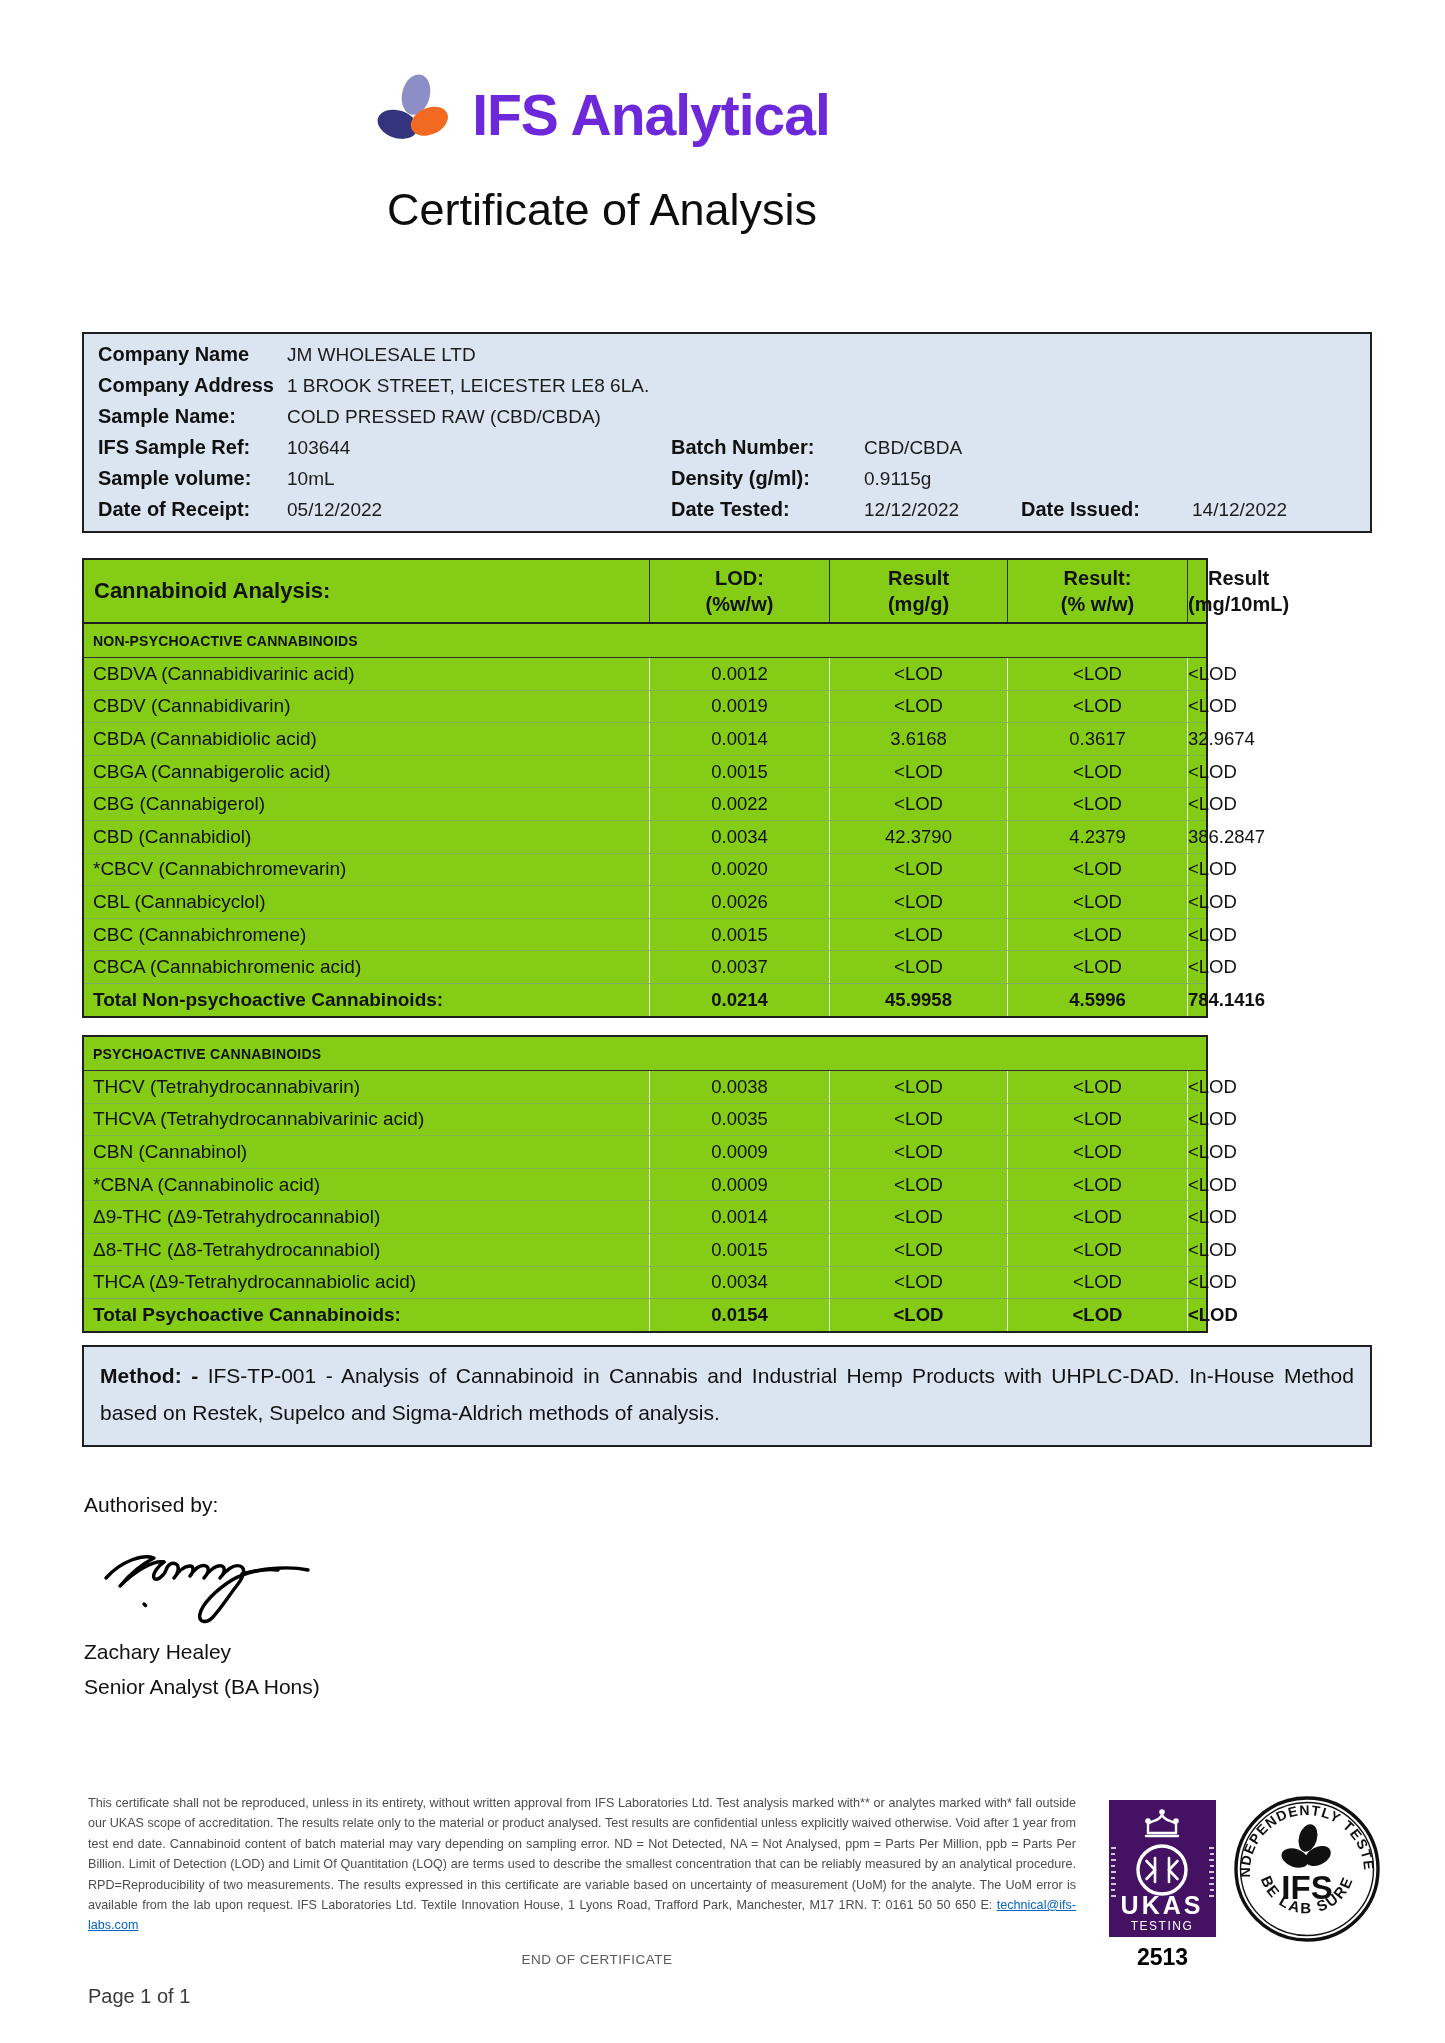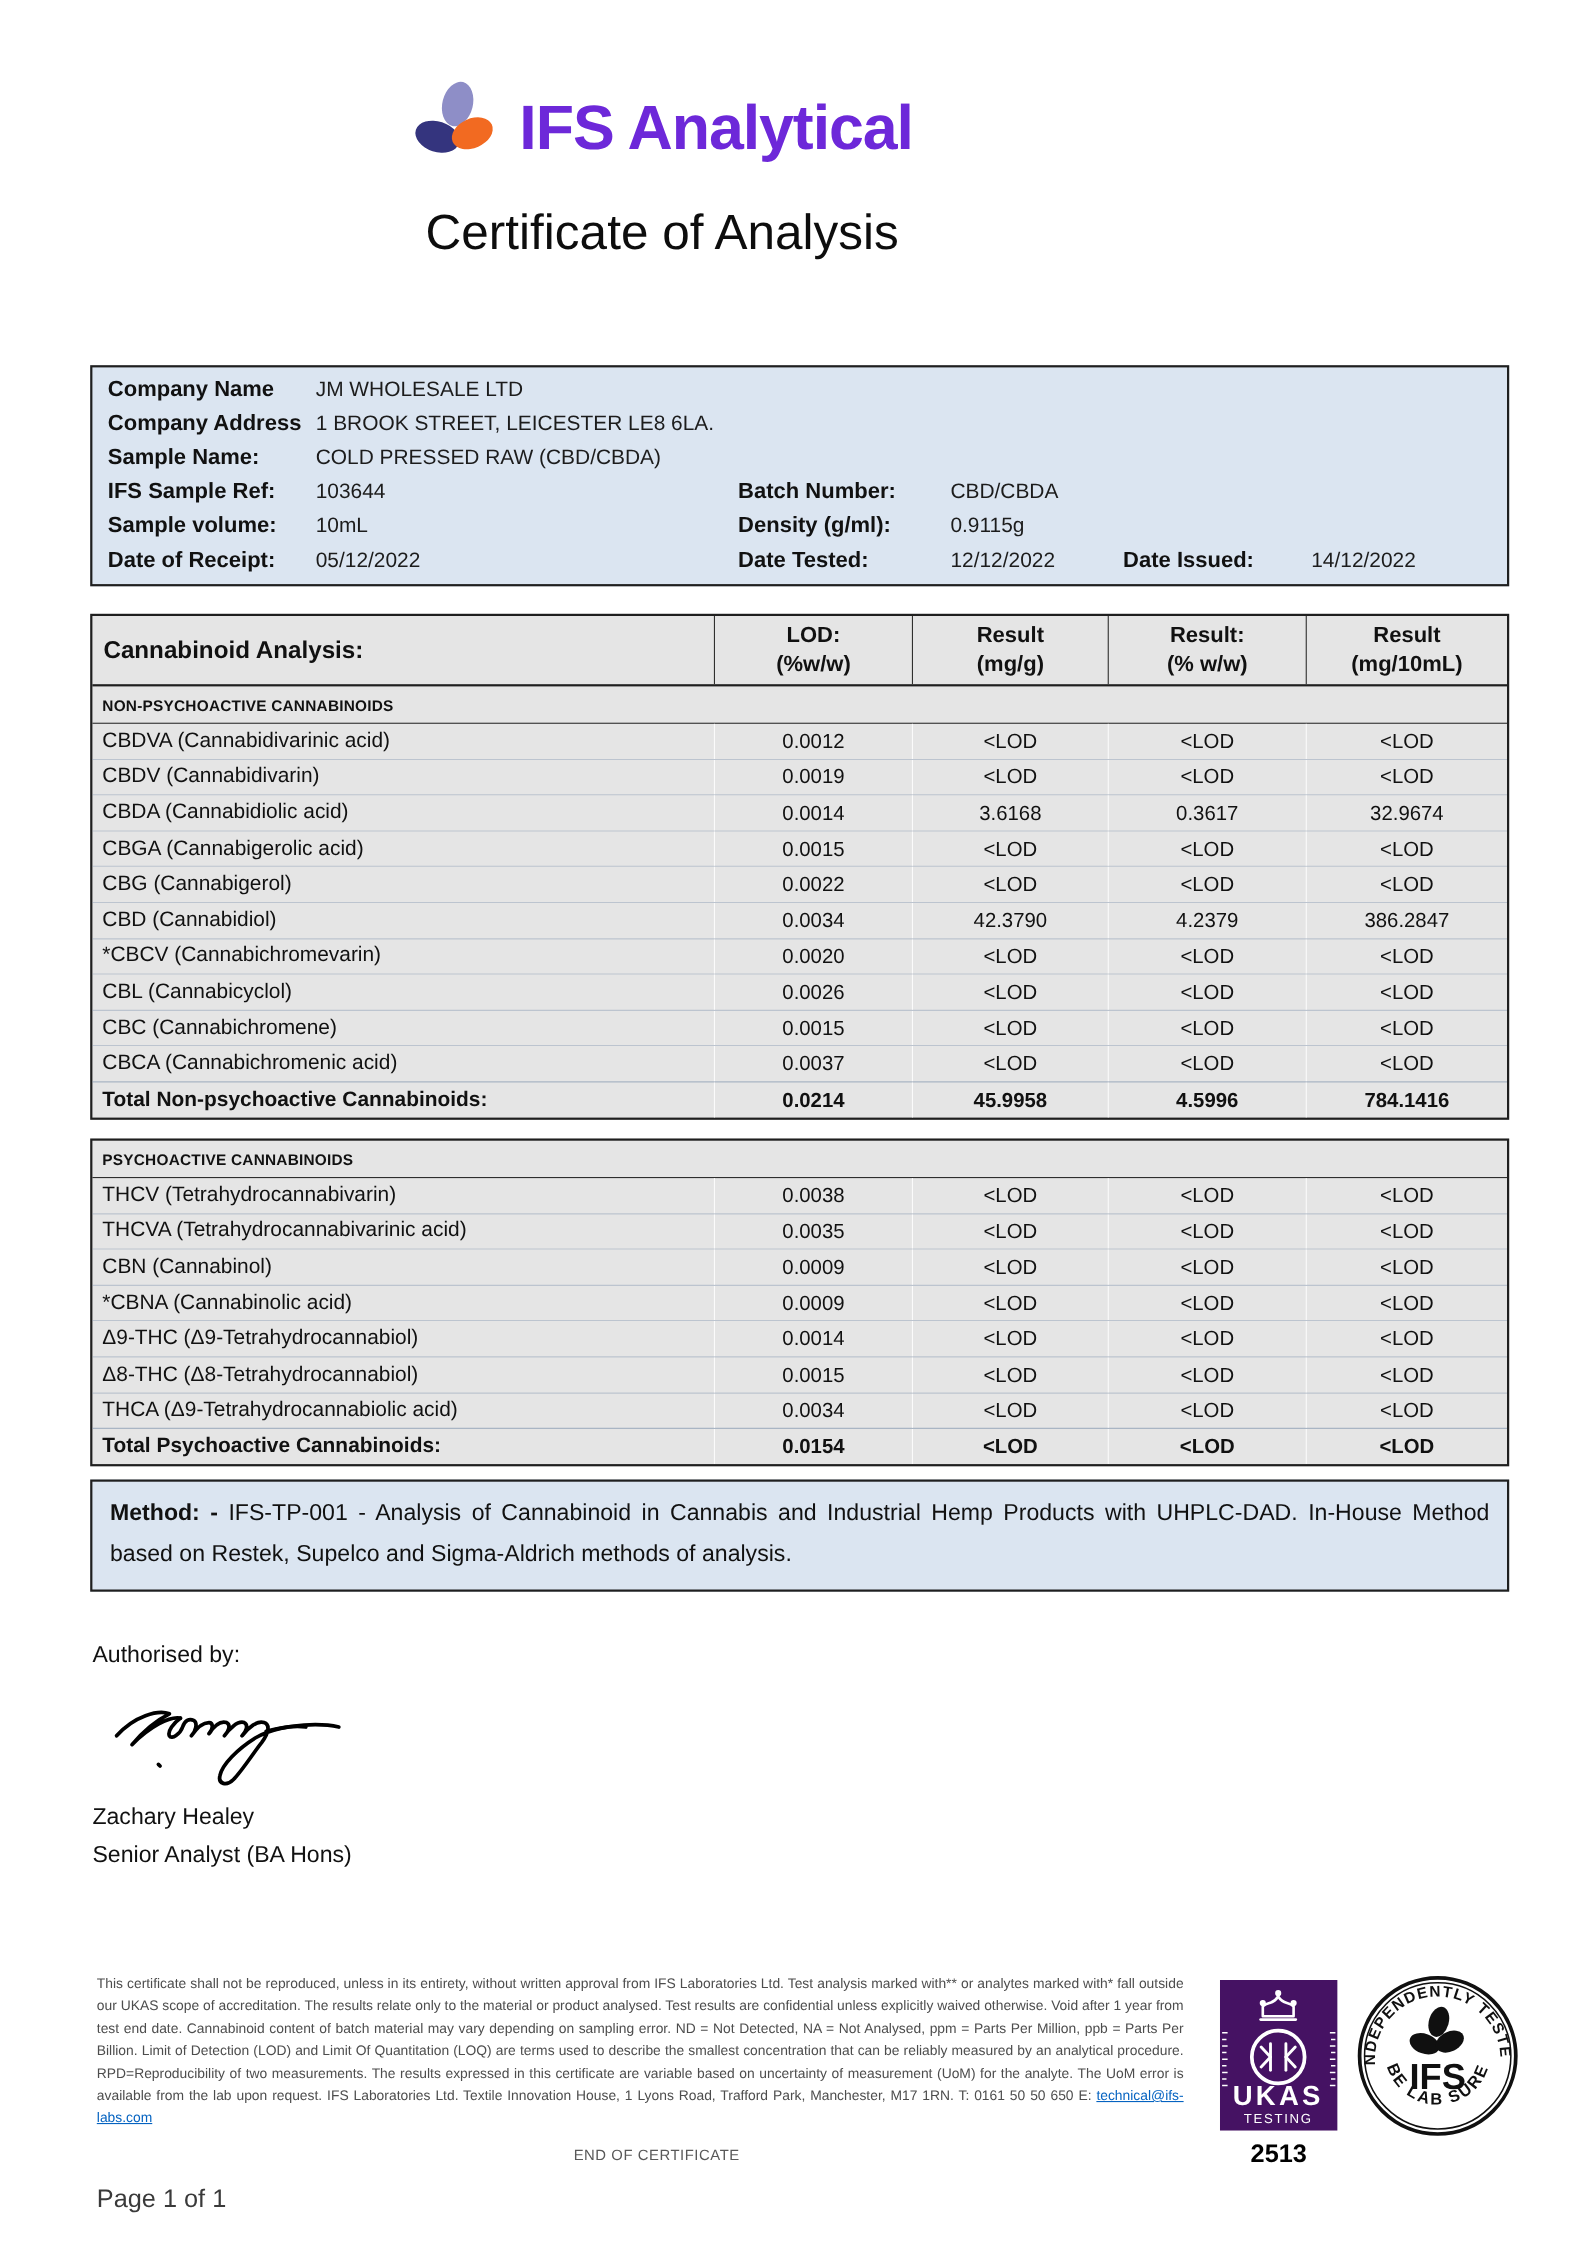--- a/index.html
+++ b/index.html
@@ -15,21 +15,21 @@
   
   .info-table{position:absolute;top:332px;left:82px;width:1290px;background:#dbe5f1;
               border:2px solid #1f1f1f;box-sizing:border-box;padding:5px 0 6px 0;}
   .info-row{display:grid;grid-template-columns:203px 370px 207px 143px 185px 1fr;
             height:31px;align-items:center;}
   .info-cell{white-space:nowrap;overflow:visible;}
   .info-cell.lbl{font-weight:700;font-size:20px;padding-left:14px;}
   .info-cell.val{font-weight:400;font-size:19px;color:#1c1c1c;}
 
   
-  .atable{position:absolute;left:82px;width:1290px;background:#e5e5e5;
+  .atable{position:absolute;left:82px;width:1126px;background:#84cc16;
           border:2px solid #1f1f1f;box-sizing:border-box;}
   .atable-1{top:558px;}
   .atable-2{top:1035px;}
   .ahead{display:grid;grid-template-columns:565px 180px 178px 180px 1fr;height:62px;
          align-items:center;border-bottom:2px solid #1f1f1f;}
   .ahead .tcell{font-size:22px;font-weight:700;padding-left:10px;}
   .ahead .hcol{text-align:center;font-weight:700;font-size:20px;line-height:1.3;
                border-left:1px solid #30302f;height:100%;display:flex;flex-direction:column;
                justify-content:center;}
   .sec-row{height:33px;display:flex;align-items:center;border-bottom:1px solid #2e2e2e;}
@@ -54,21 +54,21 @@
   .sig-svg{position:absolute;top:1516px;left:92px;}
   .sig-name{position:absolute;top:1640px;left:84px;font-size:21px;}
   .sig-role{position:absolute;top:1675px;left:84px;font-size:21px;}
 
   
   .disclaimer{position:absolute;top:1793px;left:88px;width:988px;font-size:12.6px;
               line-height:1.62;color:#4d4d4d;text-align:justify;}
   .disclaimer a{color:#0563c1;text-decoration:underline;}
   .end-cert{position:absolute;top:1952px;left:82px;width:1030px;text-align:center;
             font-size:13.5px;color:#595959;letter-spacing:.5px;}
-  .page-num{position:absolute;top:1985px;left:88px;font-size:23px;color:#3a3a3a;}
+  .page-num{position:absolute;top:1985px;left:88px;font-size:20px;color:#3a3a3a;}
   .ukas-wrap{position:absolute;top:1800px;left:1109px;width:107px;text-align:center;}
   .ukas-number{position:absolute;top:1944px;left:1109px;width:107px;text-align:center;
                font-size:23px;font-weight:700;color:#000;}
   .ifs-stamp{position:absolute;top:1794px;left:1232px;}
 </style>
 </head>
 <body>
 
 <div class="page">
 

